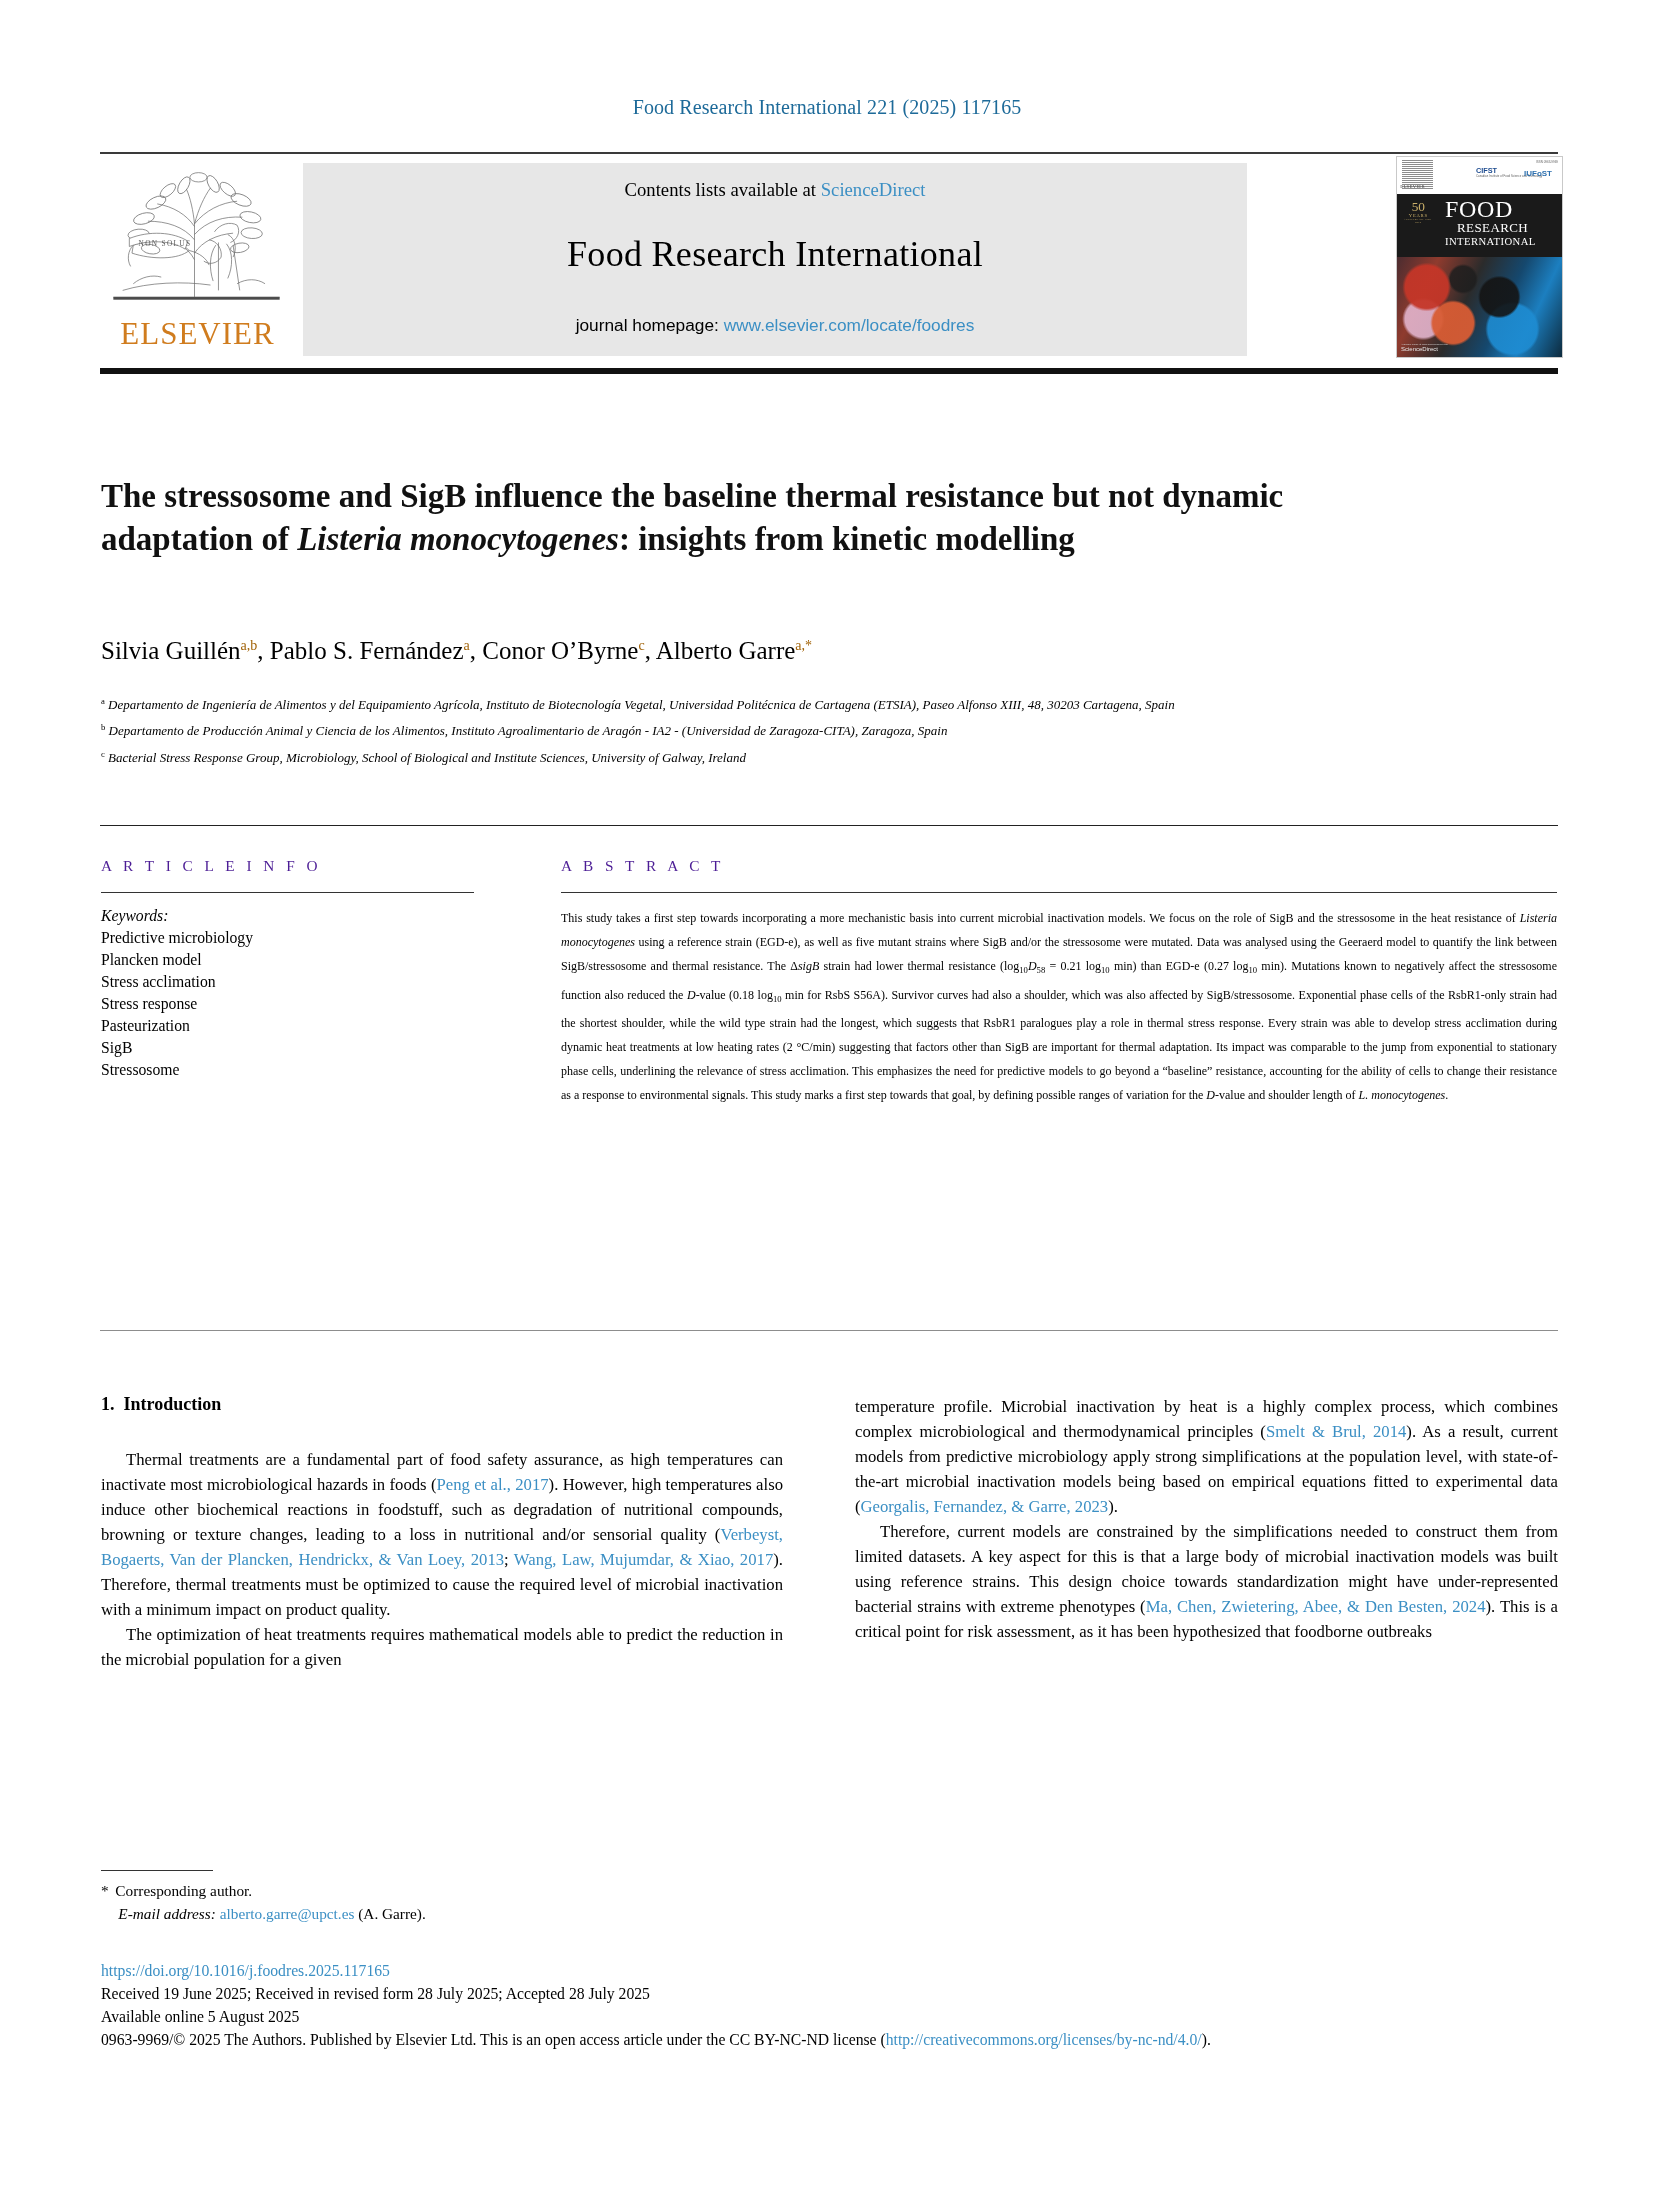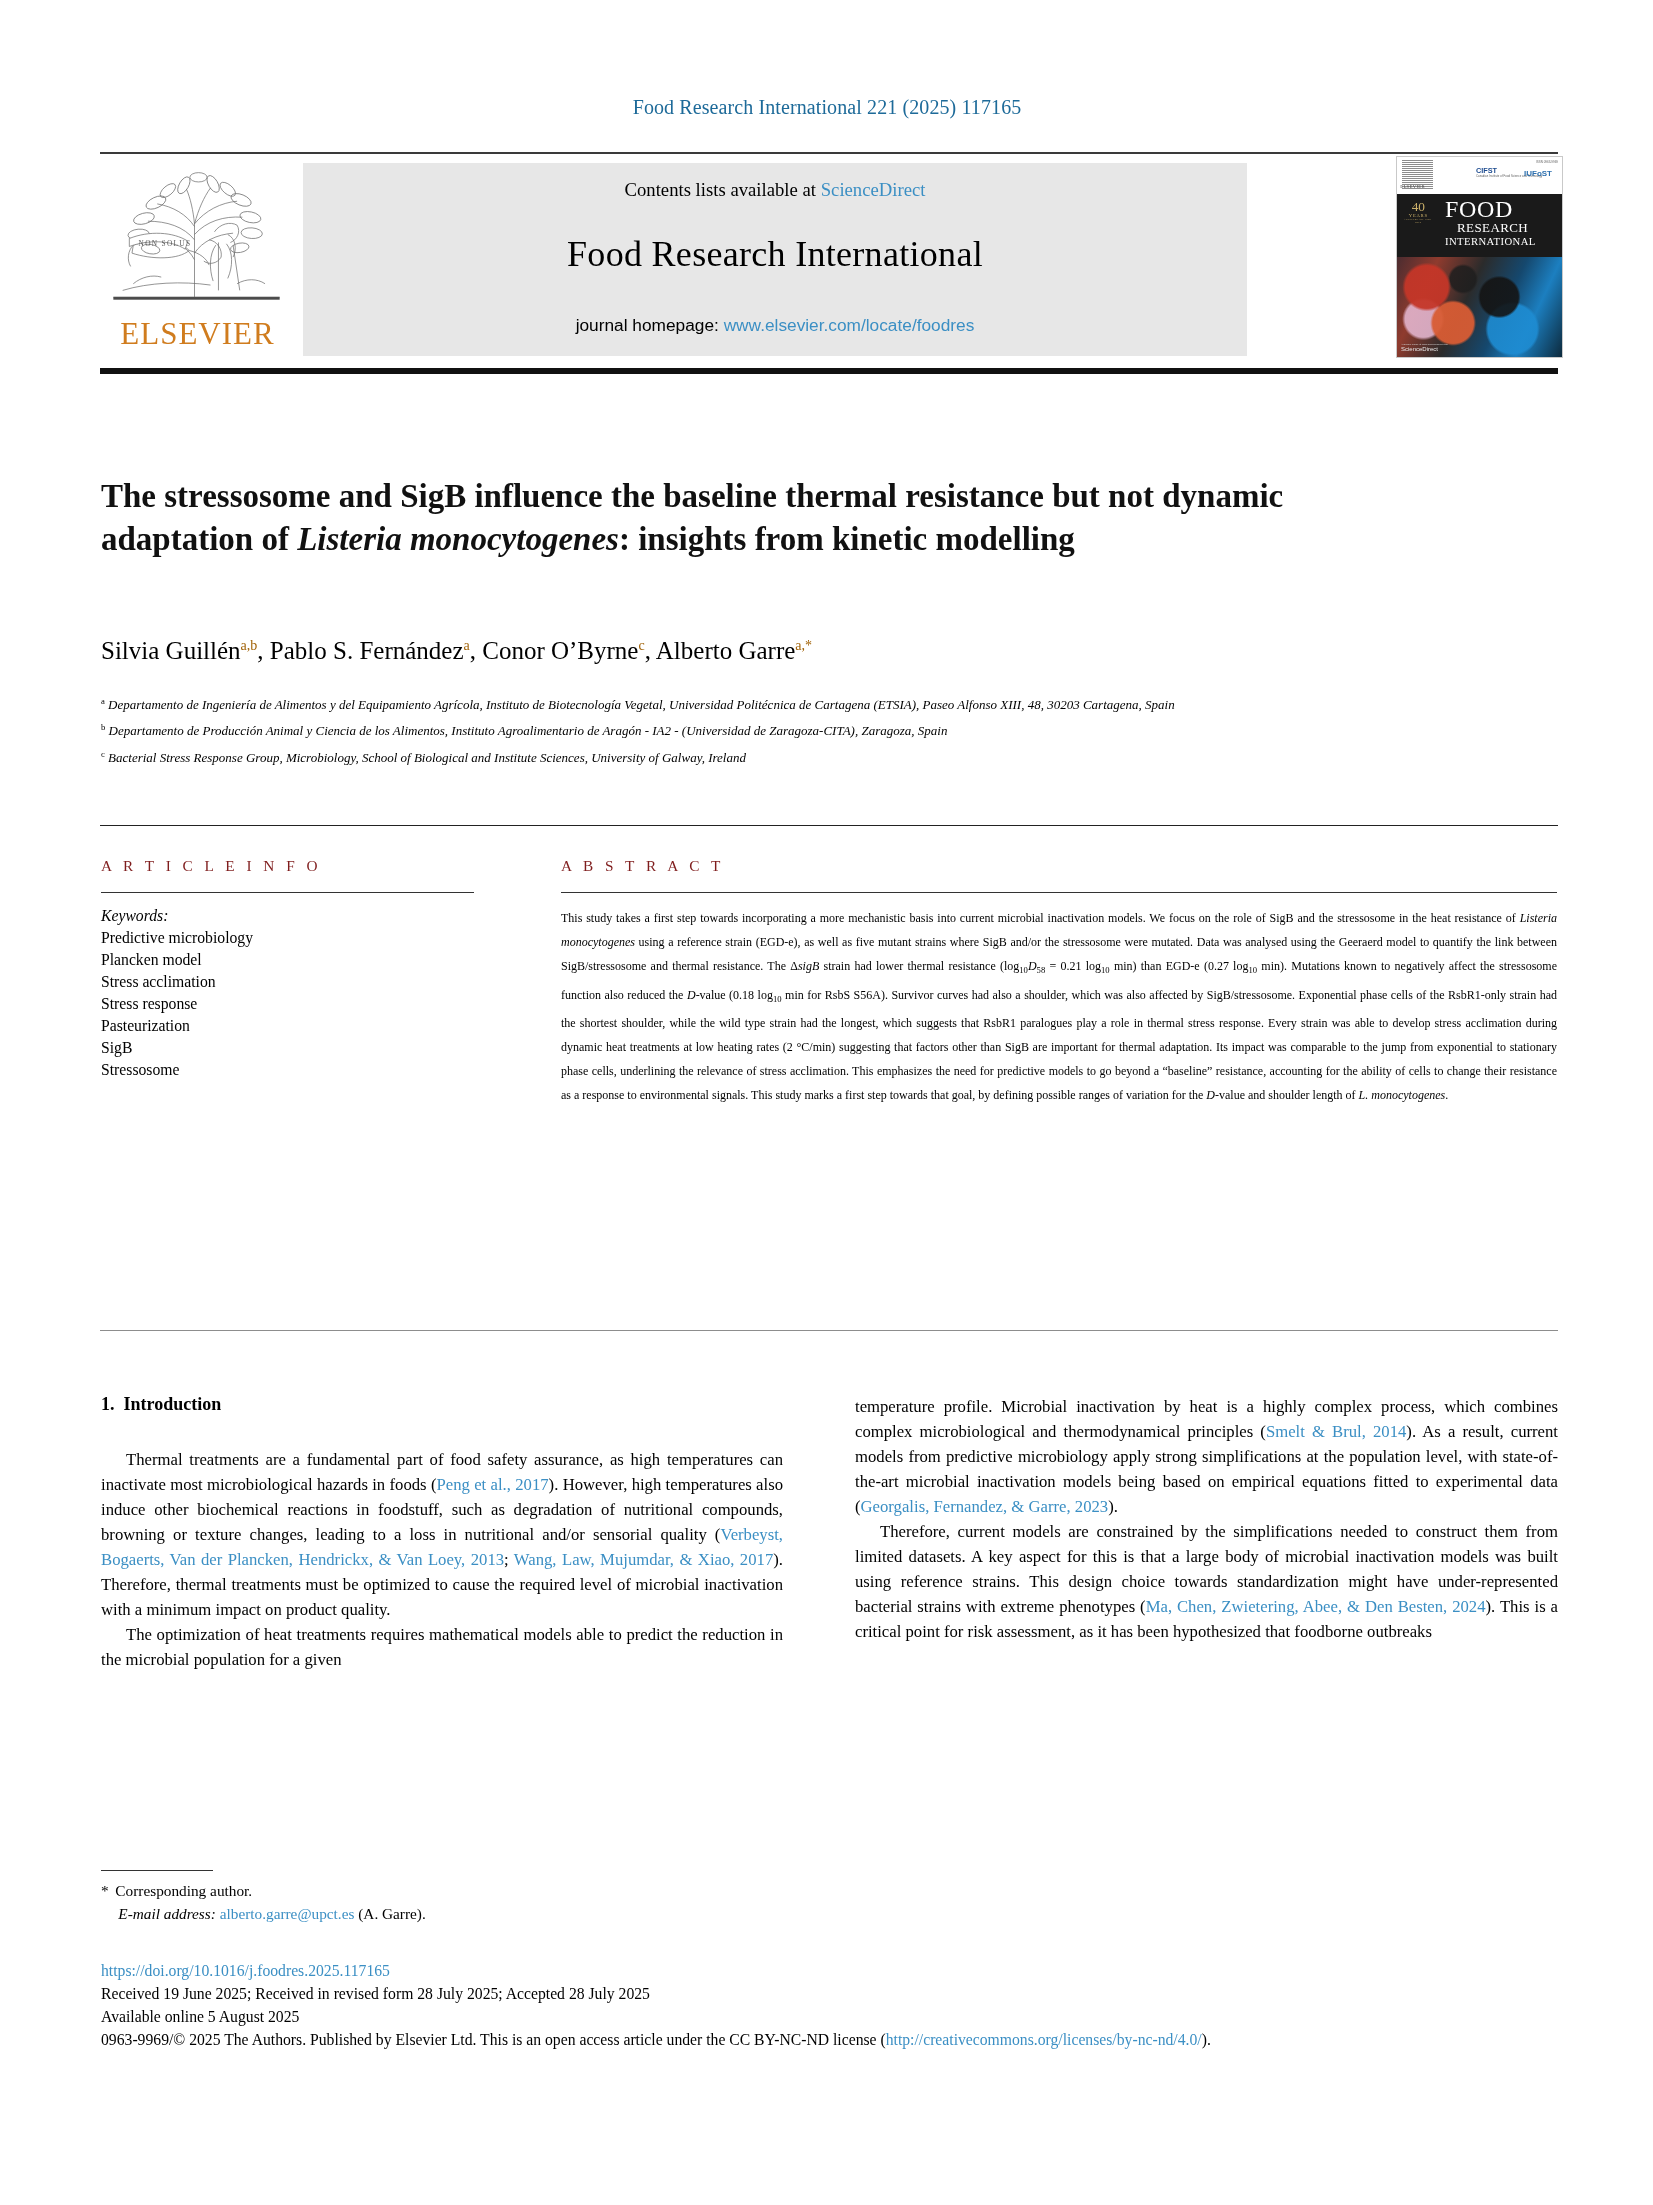--- a/index.html
+++ b/index.html
@@ -226,21 +226,21 @@
 
   
   .info-col {
     position: absolute;
     left: 101px; top: 857px;
     width: 373px;
   }
   .smallcaps-head {
     font-size: 15.3px;
     letter-spacing: 4px;
-    color: #7f1d1d;
+    color: #4c1d95;
   }
   .info-hr {
     margin-top: 17.3px;
     width: 373px;
     height: 0.7px;
     background: #333;
   }
   .keywords {
     margin-top: 12px;
     font-size: 15.7px;
@@ -404,21 +404,21 @@
       <div class="cover-els-txt">ELSEVIER</div>
       <div class="cover-issn">ISSN 0963-9969</div>
       <div class="cover-cifst">
         <span>CIFST</span>
         <small>Canadian Institute of Food Science and Technology</small>
       </div>
       <div class="cover-iufost">IUFoST</div>
     </div>
     <div class="cover-mid">
       <div class="cover-50">
-        <span class="n">40</span>
+        <span class="n">50</span>
         <span class="y">YEARS</span>
         <span class="s">ANNIVERSARY 1968 - 2018</span>
       </div>
       <div class="cover-title">
         <span class="t1">FOOD</span>
         <span class="t2">RESEARCH</span>
         <span class="t3">INTERNATIONAL</span>
       </div>
     </div>
     <div class="cover-img">

